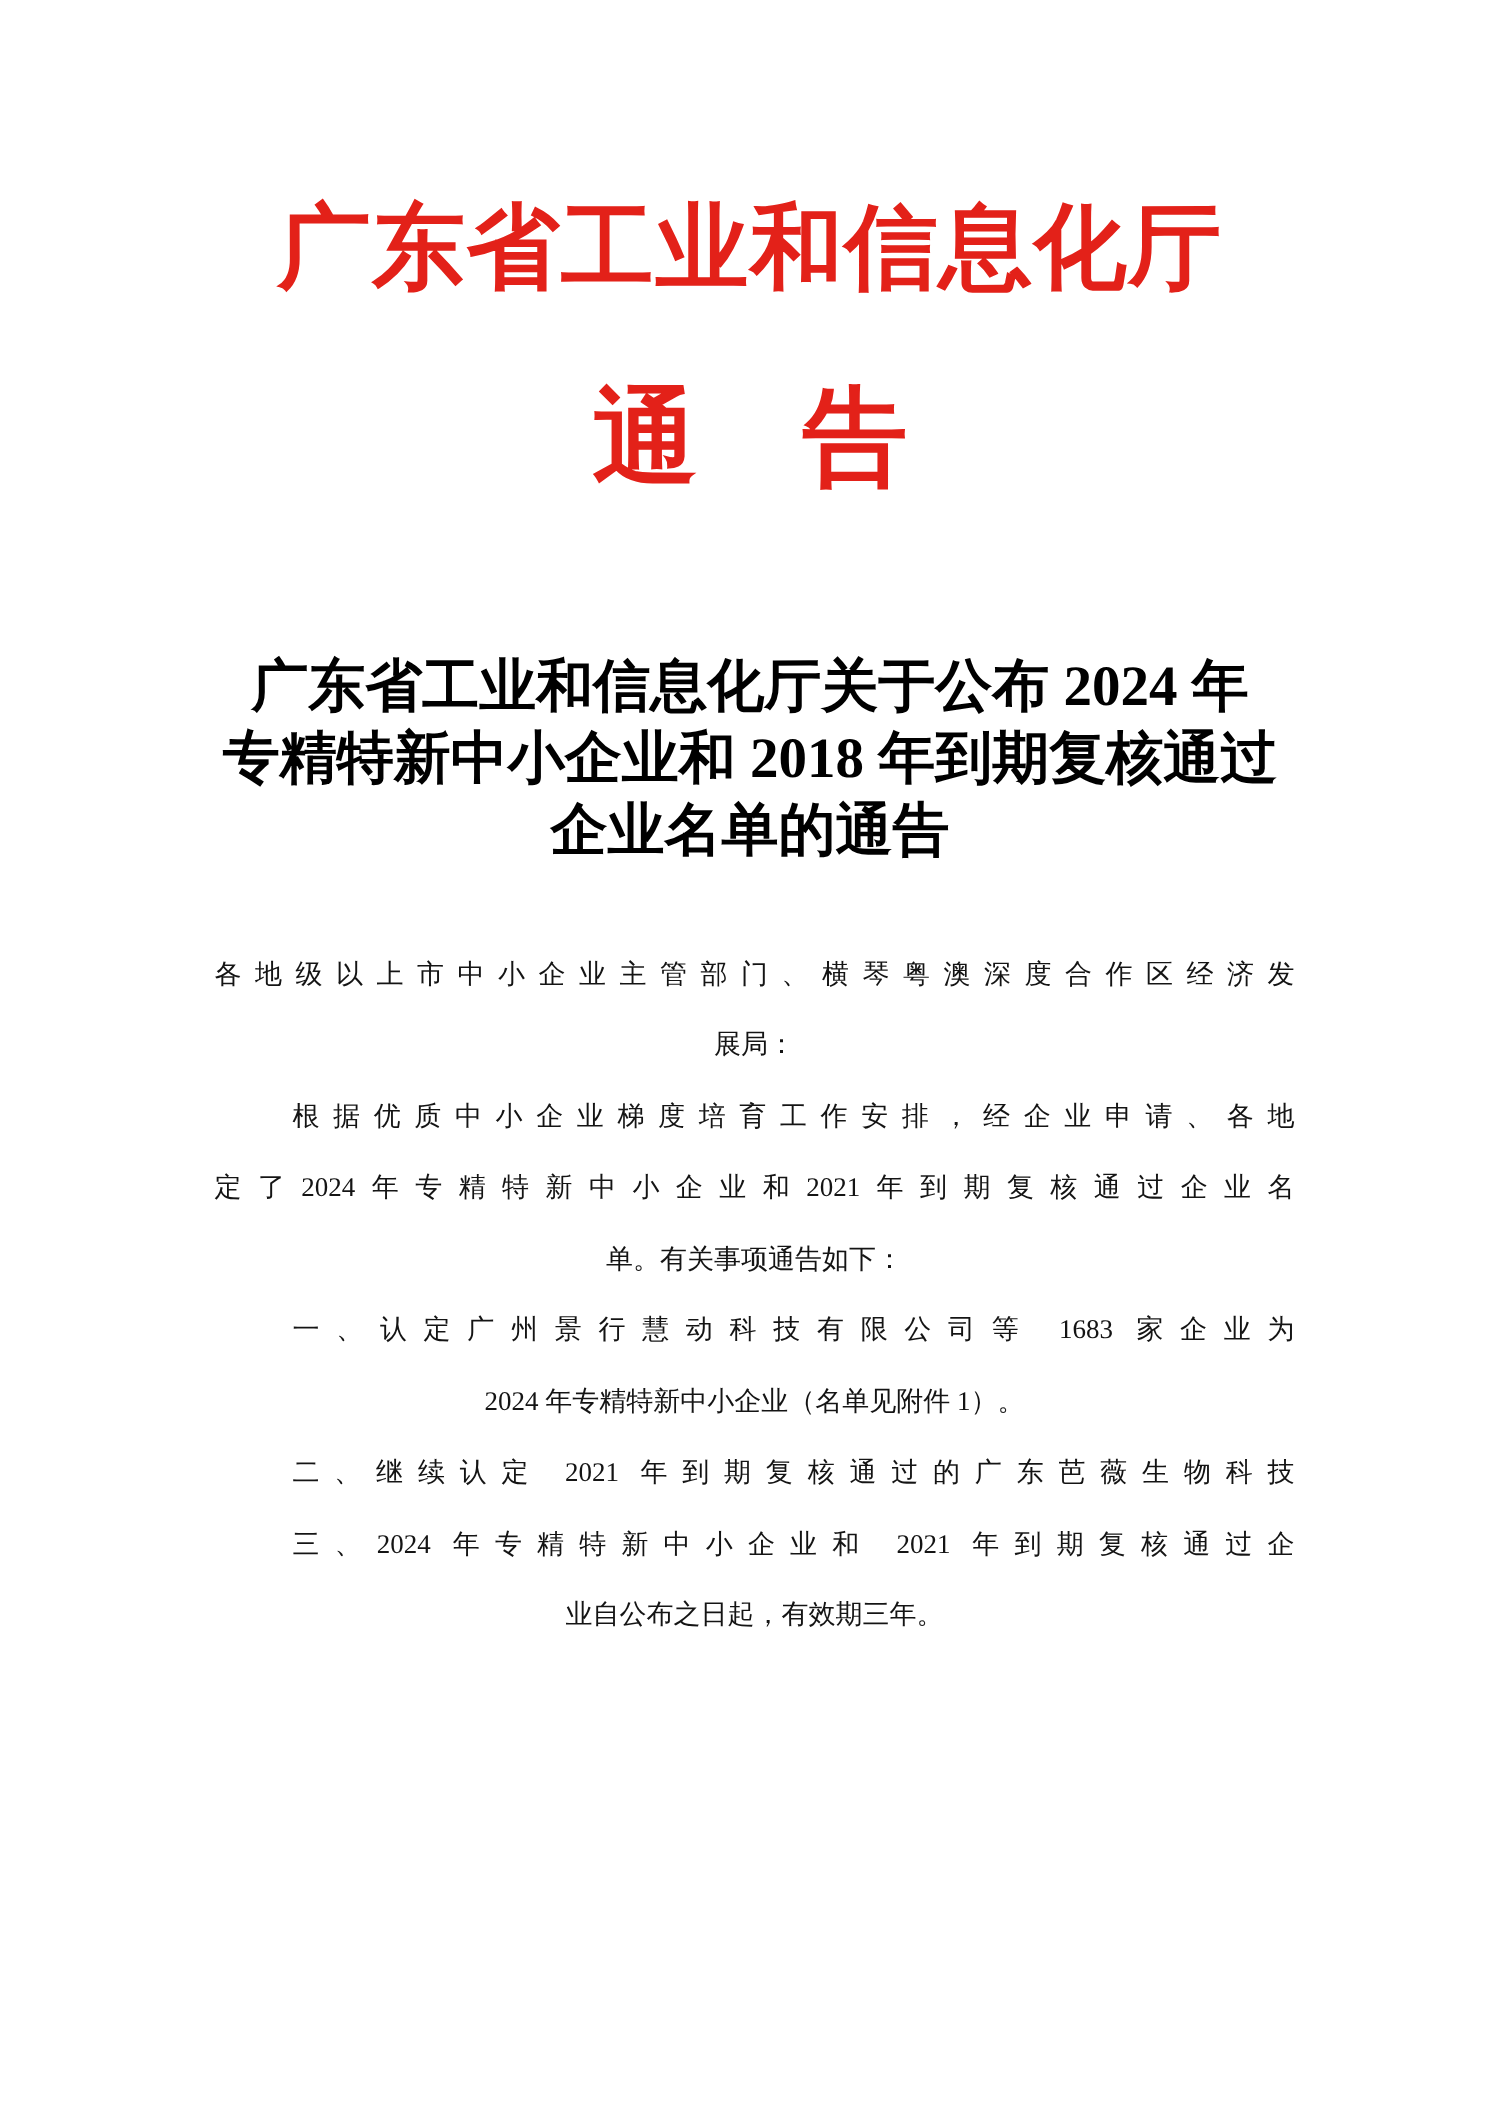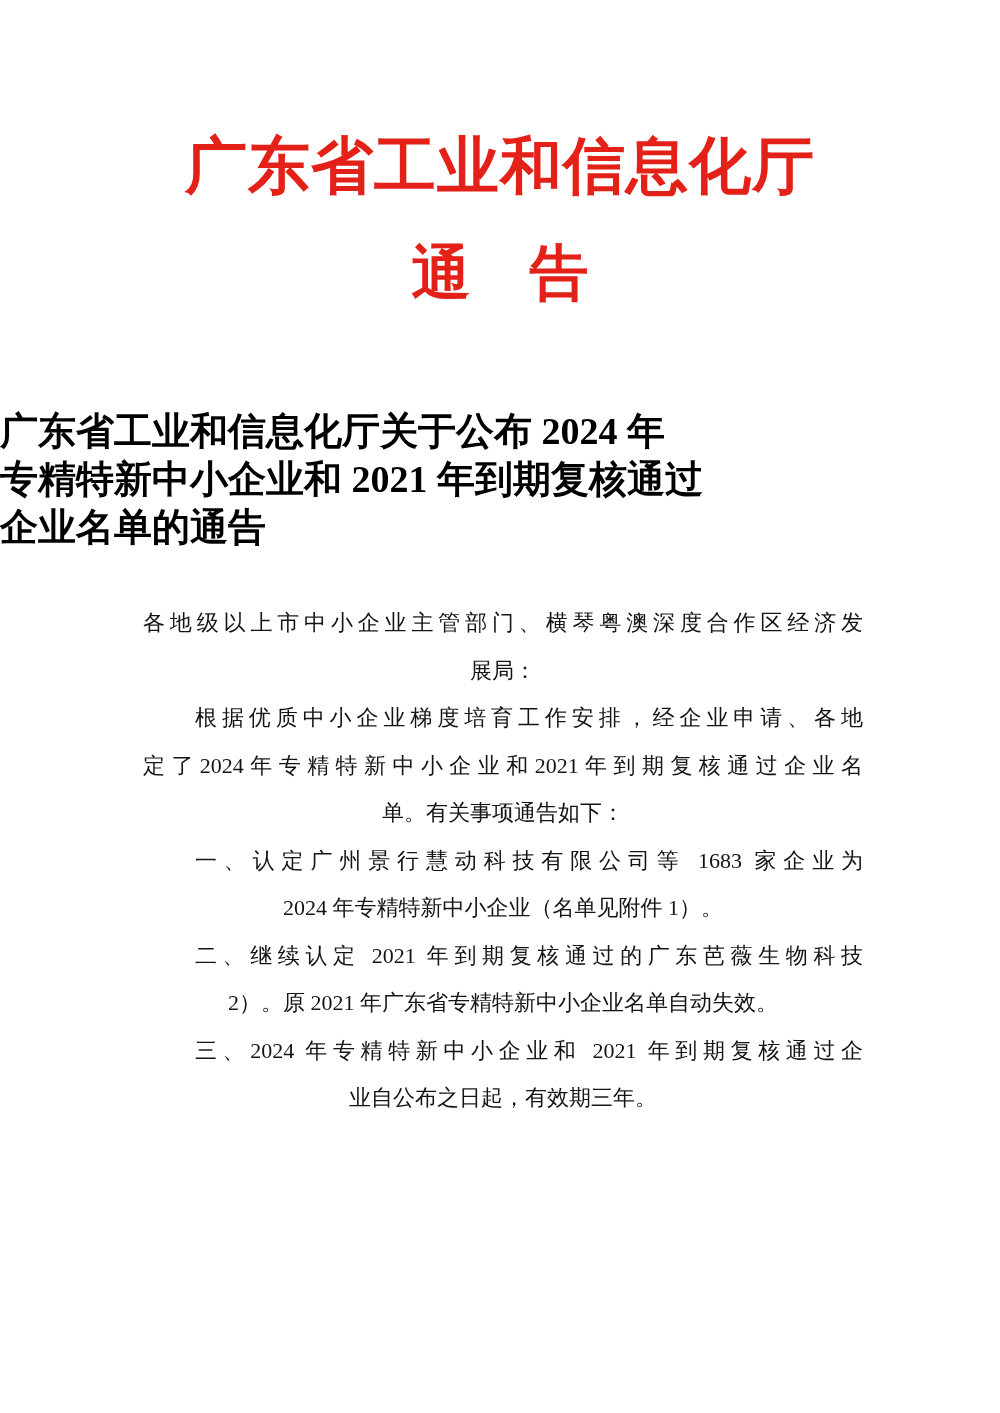--- a/index.html
+++ b/index.html
@@ -22,40 +22,41 @@
     margin-top: 126px;
     text-align: center;
     font-size: 62px;
     line-height: 1.3;
     font-weight: bold;
     color: var(--accent, #e32119);
     letter-spacing: 1px;
     white-space: nowrap;
   }
   .notice-type {
-    margin-top: 28px;
+    margin-top: 40px;
     text-align: center;
-    font-size: 59px;
+    font-size: 70px;
     line-height: 1.3;
     font-weight: bold;
     color: var(--accent, #e32119);
     white-space: nowrap;
   }
   
   .doc-title {
     margin-top: 96px;
+    text-align: center;
     font-weight: bold;
     font-size: 38px;
     line-height: 48px;
     color: #000000;
   }
   
   .body-text {
     margin: 48px 137px 0 143px; 
-    font-size: 22px;
+    font-size: 18px;
     line-height: 47.5px;
     color: var(--ink, #141414);
   }
   .body-text p {
     margin: 0;
     padding: 0;
   }
   .line {
     text-align: center;
   }
@@ -71,21 +72,21 @@
 <body>
 
 <div class="page">
 
   <div class="agency-title">广东省工业和信息化厅</div>
 
   <div class="notice-type">通　告</div>
 
   <div class="doc-title">
     <div class="doc-title-line">广东省工业和信息化厅关于公布 2024 年</div>
-    <div class="doc-title-line">专精特新中小企业和 2021 年到期复核通过</div>
+    <div class="doc-title-line">专精特新中小企业和 2018 年到期复核通过</div>
     <div class="doc-title-line">企业名单的通告</div>
   </div>
 
   <div class="body-text">
 
     <p>
       <span class="line fill" style="display:block">各地级以上市中小企业主管部门、横琴粤澳深度合作区经济发</span>
       <span class="line" style="display:block">展局：</span>
     </p>
 
@@ -95,21 +96,20 @@
       <span class="line" style="display:block">单。有关事项通告如下：</span>
     </p>
 
     <p>
       <span class="line fill indent" style="display:block">一、认定广州景行慧动科技有限公司等 1683 家企业为</span>
       <span class="line" style="display:block">2024 年专精特新中小企业（名单见附件 1）。</span>
     </p>
 
     <p>
       <span class="line fill indent" style="display:block">二、继续认定 2021 年到期复核通过的广东芭薇生物科技</span>
-      <span class="line" style="display:block">2）。原 2021 年广东省专精特新中小企业名单自动失效。</span>
     </p>
 
     <p>
       <span class="line fill indent" style="display:block">三、2024 年专精特新中小企业和 2021 年到期复核通过企</span>
       <span class="line" style="display:block">业自公布之日起，有效期三年。</span>
     </p>
 
 
   </div>
 </div>

